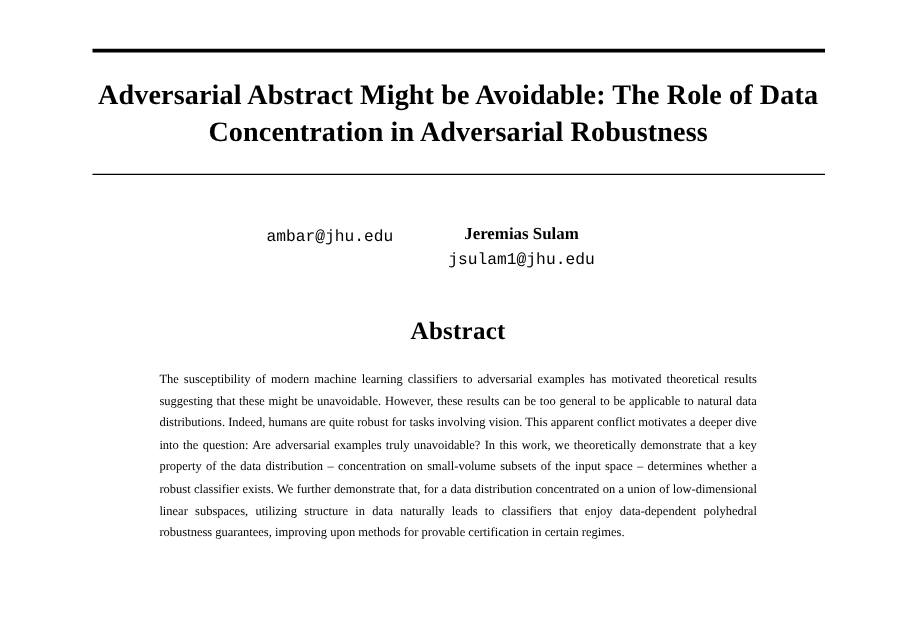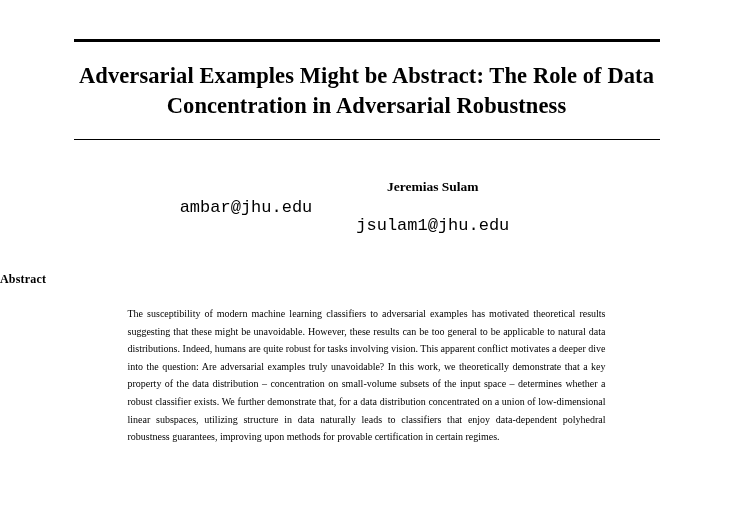--- a/index.html
+++ b/index.html
@@ -55,28 +55,28 @@
     text-align: center;
     padding: 0 22px;
   }
   .author-name {
     font-weight: bold;
     font-size: 13.5px;
     line-height: 18px;
   }
   .author-email {
     font-family: "Liberation Mono", monospace;
-    font-size: 17px;
+    font-size: 13px;
     line-height: 20px;
-    margin-top: 20px;
+    margin-top: 2px;
   }
   .abstract-heading {
-    text-align: left;
+    text-align: center;
     font-weight: bold;
-    font-size: 12px;
+    font-size: 20px;
     margin-top: 36px;
     letter-spacing: 0.2px;
   }
   .abstract-body {
     width: 478px;
     margin: 18px auto 0 auto;
     font-size: 10px;
     line-height: 17.6px;
     text-align: justify;
     text-justify: inter-word;
@@ -86,21 +86,21 @@
     margin: 0;
   }
 </style>
 </head>
 <body>
 
 <div class="page">
 
   <div class="rule rule-top"></div>
 
-  <div class="title">Adversarial Examples Might be Abstract: The Role of Data Concentration in Adversarial Robustness</div>
+  <div class="title">Adversarial Abstract Might be Avoidable: The Role of Data Concentration in Adversarial Robustness</div>
 
   <div class="rule rule-bottom"></div>
 
   <div class="authors">
     <div class="author-block">
       <div class="author-email">ambar@jhu.edu</div>
     </div>
     <div class="author-block">
       <div class="author-name">Jeremias Sulam</div>
       <div class="author-email">jsulam1@jhu.edu</div>

